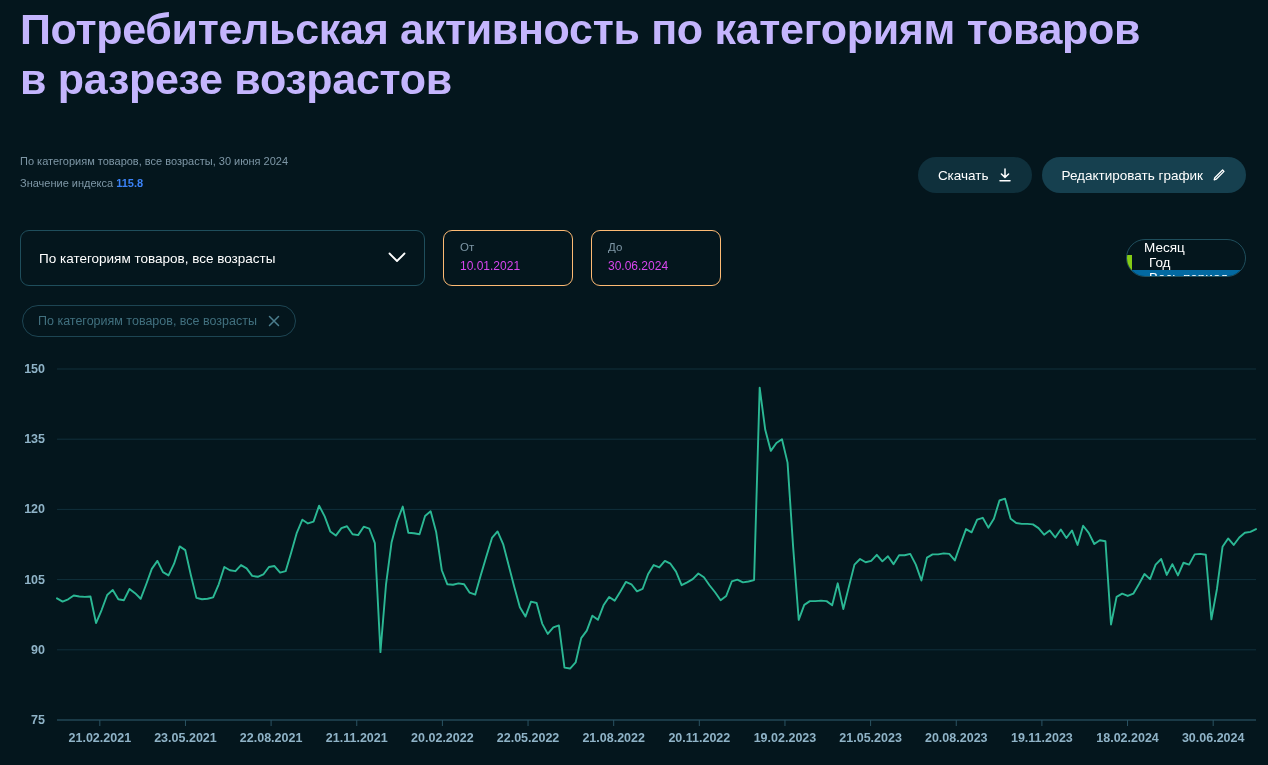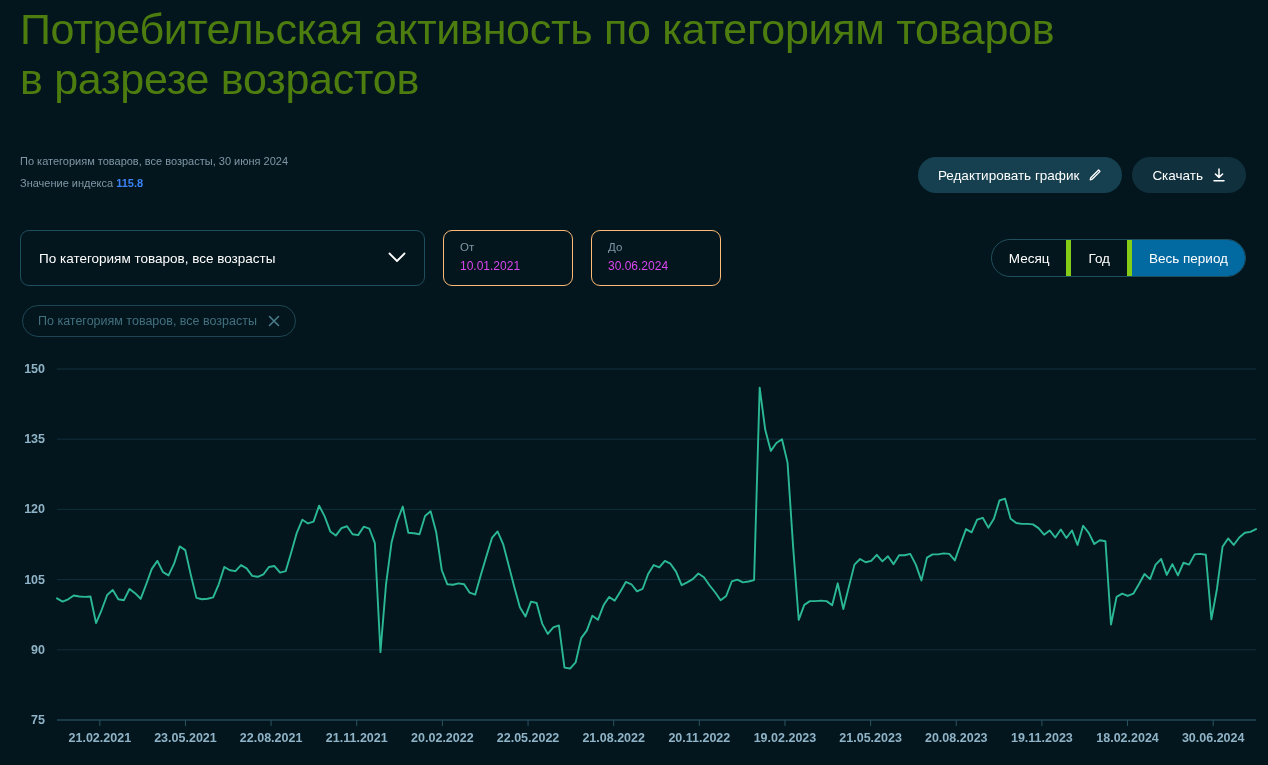--- a/index.html
+++ b/index.html
@@ -7,22 +7,22 @@
     width: 1268px; height: 765px;
     background: #04161d;
     font-family: "Liberation Sans", sans-serif;
     overflow: hidden;
   }
   .page { position: relative; width: 1268px; height: 765px; background: #04161d; }
 
   
   .title {
     position: absolute; left: 20px; top: 4px; width: 1230px;
-    color: #4d7c0f; font-size: 43px; line-height: 50px;
-    font-weight: 400; letter-spacing: -0.3px; white-space: pre-line;
+    color: #c4b5fd; font-size: 43px; line-height: 50px;
+    font-weight: 700; letter-spacing: -0.3px; white-space: pre-line;
   }
   .sub-block { position: absolute; left: 20px; top: 150px; }
   .sub-line {
     color: #7e97a6; font-size: 11px; line-height: 22px; font-weight: 400;
   }
   .sub-line .val { color: #3b82f6; font-weight: 700; }
 
   
   .topbtns { position: absolute; right: 22px; top: 157px; display: flex; gap: 10px; align-items: center; }
   .pill {
@@ -48,21 +48,21 @@
 
   .datefield {
     width: 130px; height: 56px; border: 1px solid #fdba74; border-radius: 9px;
     background: #04161d; padding: 8px 16px 0 16px; cursor: pointer;
   }
   .datefield .lbl { color: #7e97a6; font-size: 11.5px; line-height: 16px; }
   .datefield .val { color: #d946ef; font-size: 12px; line-height: 22px; }
 
   .segment {
     position: absolute; right: 22px; top: 239px;
-    display: flex; border: 1px solid #1f4e5c; border-radius: 20px; overflow: hidden; height: 38px;
+    display: flex; border: 1px solid #1f4e5c; border-radius: 20px; overflow: hidden; height: 38px; flex-direction: column;
   }
   .seg {
     display: flex; align-items: center; padding: 0 17px;
     color: #ffffff; font-size: 13.5px; background: transparent; cursor: pointer;
     border: none; border-left: 5px solid #84cc16; font-family: "Liberation Sans", sans-serif;
     white-space: nowrap;
   }
   .seg:first-child { border-left: none; }
   .seg.active { background: #0369a1; }
 
@@ -93,34 +93,34 @@
 
   <div class="sub-block">
     <div class="sub-line">По категориям товаров, все возрасты, 30 июня 2024</div>
     <div class="sub-line">
       <span>Значение индекса</span>
       <span class="val">115.8</span>
     </div>
   </div>
 
   <div class="topbtns">
-    <button class="pill accent">
-      <span>Редактировать график</span>
-      <span class="ico">
-        <svg width="14" height="14" viewBox="0 0 14 14">
-          <path d="M2.2 11.8 L4.2 11.2 L12 3.4 L10.6 2 L2.8 9.8 Z" stroke="#ffffff" stroke-width="1.3" fill="none" stroke-linejoin="round"></path>
-        </svg>
-      </span>
-    </button>
     <button class="pill">
       <span>Скачать</span>
       <span class="ico">
         <svg width="14" height="15" viewBox="0 0 14 15">
           <path d="M7 1 L7 9 M3.4 6 L7 9.4 L10.6 6" stroke="#ffffff" stroke-width="1.5" fill="none" stroke-linecap="round" stroke-linejoin="round"></path>
           <path d="M2 12.8 L12 12.8" stroke="#ffffff" stroke-width="1.5" stroke-linecap="round"></path>
+        </svg>
+      </span>
+    </button>
+    <button class="pill accent">
+      <span>Редактировать график</span>
+      <span class="ico">
+        <svg width="14" height="14" viewBox="0 0 14 14">
+          <path d="M2.2 11.8 L4.2 11.2 L12 3.4 L10.6 2 L2.8 9.8 Z" stroke="#ffffff" stroke-width="1.3" fill="none" stroke-linejoin="round"></path>
         </svg>
       </span>
     </button>
   </div>
 
   <div class="controls">
     <div class="select">
       <span class="txt">По категориям товаров, все возрасты</span>
       <span class="chev">
         <svg width="18" height="11" viewBox="0 0 18 11">

